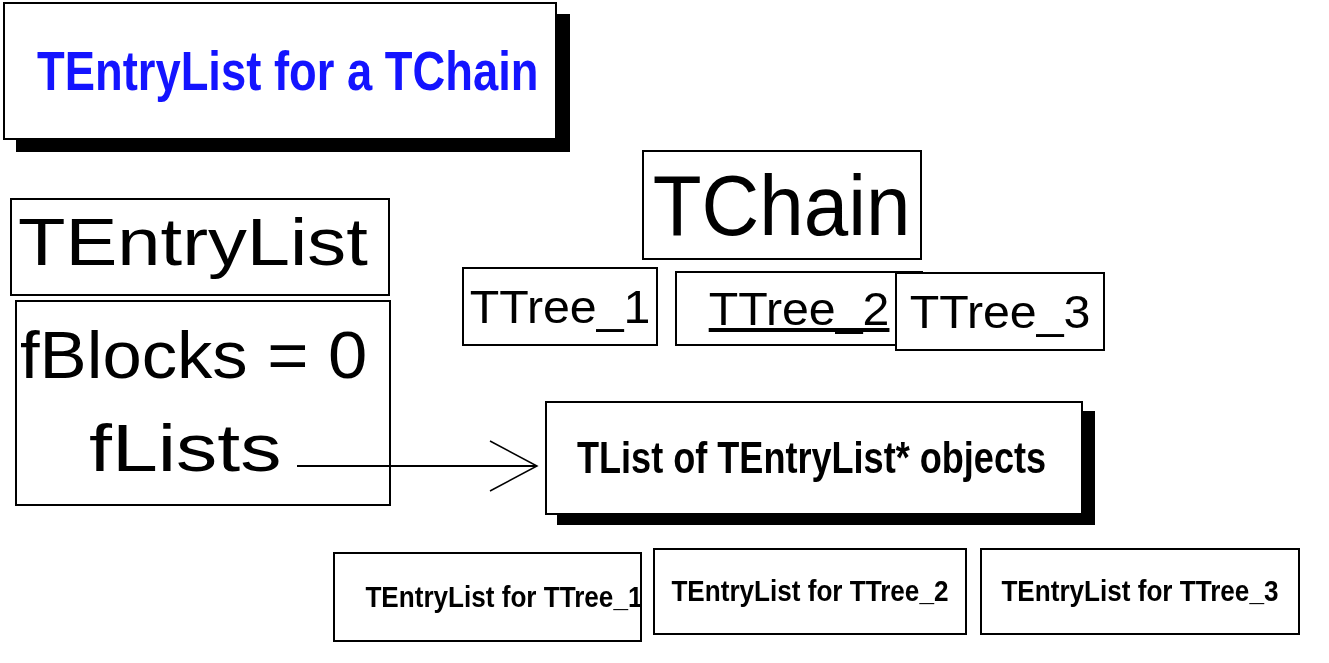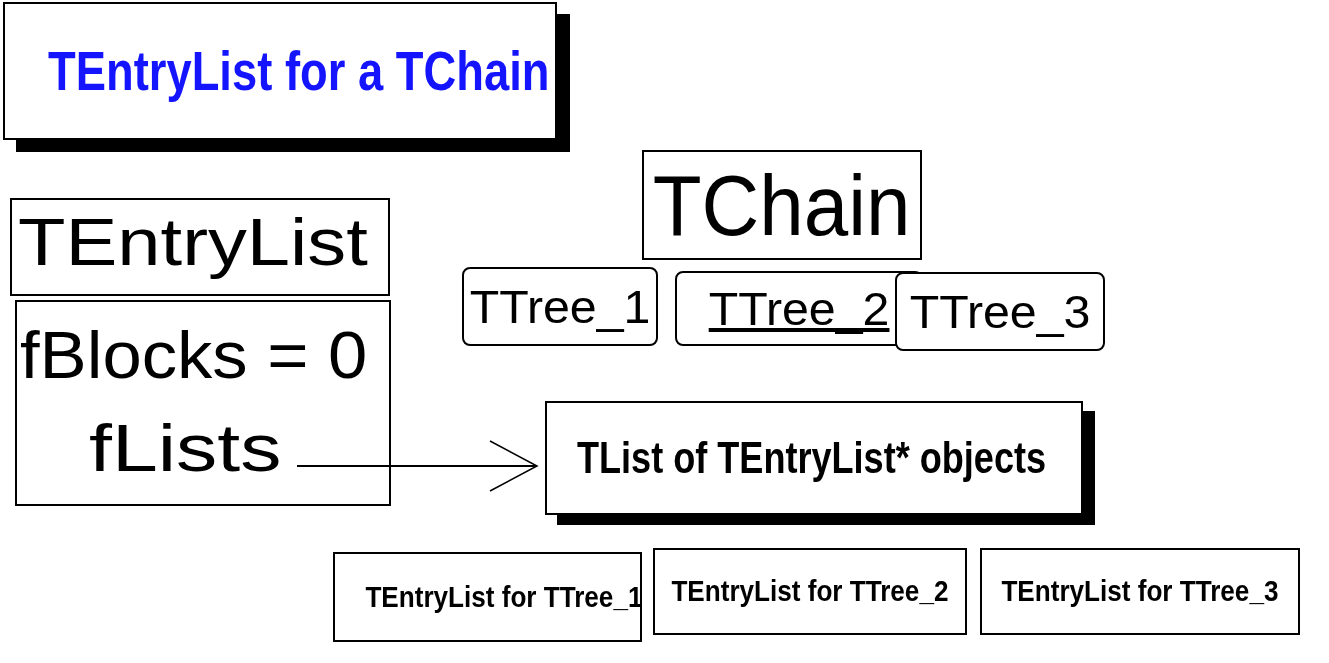--- a/index.html
+++ b/index.html
@@ -18,42 +18,42 @@
   }
   .shadowed{ box-shadow:13px 12px 0 #000; }
   .shadowed-sm{ box-shadow:12px 10px 0 #000; }
   .flexc{ display:flex; align-items:center; justify-content:center; }
   .flexl{ display:flex; align-items:center; justify-content:flex-start; }
   .txt{ line-height:1; white-space:nowrap; }
   .stretchL{ transform-origin:left center; display:inline-block; }
   .stretchC{ transform-origin:center center; display:inline-block; }
 
   
-  .title-box{ left:3px; top:2px; width:554px; height:138px; padding-left:43px; }
+  .title-box{ left:3px; top:2px; width:554px; height:138px; padding-left:32px; }
   .title-box .txt{
     font-size:56px; font-weight:bold; color:#1414ff;
     transform:scaleX(0.81);
   }
 
   
   .class-box{ left:10px; top:198px; width:380px; height:98px; }
   .class-box .txt{
     position:absolute; left:6px; top:8px;
     font-size:67px; transform:scaleX(1.16); transform-origin:left top;
   }
   .fields-box{ left:15px; top:300px; width:376px; height:206px; }
   .fblocks{ position:absolute; left:3px; top:20px; font-size:66px;
             transform:scaleX(1.07); transform-origin:left top; }
   .flists{ position:absolute; left:72px; top:112px; font-size:67px;
            transform:scaleX(1.23); transform-origin:left top; }
 
   
   .tchain-box{ left:642px; top:150px; width:280px; height:110px; }
   .tchain-box .txt{ font-size:86px; transform:scaleX(0.93); }
-  .ttree{ height:79px;border-radius:8px; }
+  .ttree{ height:79px; }
   .ttree .txt{ font-size:46px; transform:scaleX(1.05); }
   .ttree-1{ left:462px; top:267px; width:196px; }
   .ttree-2{ left:675px; top:271px; width:248px; height:75px;text-decoration:underline; }
   .ttree-3{ left:895px; top:272px; width:210px; }
 
   
   .tlist-box{ left:545px; top:401px; width:538px; height:114px; padding-left:30px; }
   .tlist-box .txt{ font-size:44px; font-weight:bold; transform:scaleX(0.82); }
 
   

